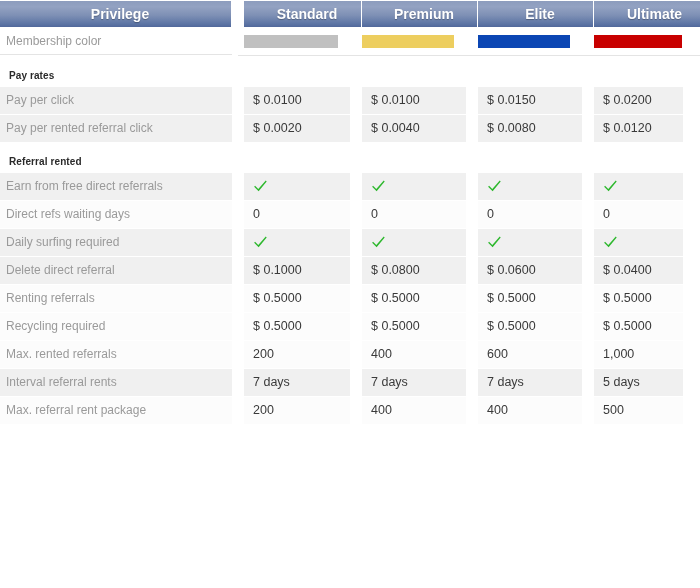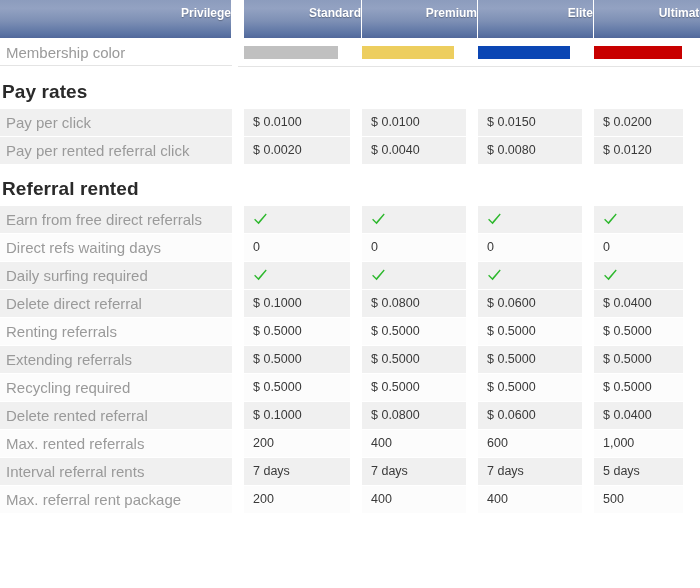--- a/index.html
+++ b/index.html
@@ -31,27 +31,27 @@
 
   
   thead th {
     padding: 0;
     margin: 0;
     border: 0;
     height: 27px;
     vertical-align: middle;
   }
   .hdr-cell {
-    height: 38px;
+    height: 26px;
     line-height: 26px;
     background: linear-gradient(to bottom, #8c9cbd 0%, #93a2c2 22%, #7e90b5 55%, #5c74a4 88%, #51689b 100%);
     color: #ffffff;
     font-weight: bold;
-    font-size: 12px;
-    text-align: right;
+    font-size: 14px;
+    text-align: center;
     padding-left: 9px;
     box-sizing: border-box;
     border-right: 1px solid #ffffff;
     white-space: nowrap;
     overflow: hidden;
     text-shadow: 0 1px 1px rgba(0,0,0,0.28);
   }
   th.col-label .hdr-cell  { width: 232px; }
   th.col-value .hdr-cell  { width: 100%; margin-left: 6px; }
   th.last-col .hdr-cell   { border-right: 0; }
@@ -63,44 +63,44 @@
     border: 0;
     background: #ffffff;
   }
   tr.section-row td {
     padding: 0 0 5px 0;
     border: 0;
     background: #ffffff;
   }
   .section-title {
     font-weight: bold;
-    font-size: 19px;
+    font-size: 10px;
     color: #2a2a2a;
-    padding-left: 2px;
+    padding-left: 9px;
     letter-spacing: 0.1px;
   }
 
   
   tbody tr.data-row td {
     height: 28px;
     padding: 0;
     border: 0;
     vertical-align: middle;
   }
   .cell {
     height: 27px;
     line-height: 27px;
     box-sizing: border-box;
     white-space: nowrap;
     overflow: hidden;
   }
   td.label-cell .cell {
     padding-left: 6px;
     color: #9a9a9a;
-    font-size: 15px;
+    font-size: 12px;
     margin-right: 6px;
   }
   td.value-cell .cell {
     padding-left: 9px;
     color: #3a3a3a;
     font-size: 12.5px;
     margin-left: 6px;
     margin-right: 6px;
   }
   td.value-cell.last-col .cell { margin-right: 17px; }
@@ -341,69 +341,35 @@
         <td class="value-cell">
           <div class="cell">$ 0.5000</div>
         </td>
         <td class="value-cell">
           <div class="cell">$ 0.5000</div>
         </td>
         <td class="value-cell last-col">
           <div class="cell">$ 0.5000</div>
         </td>
       </tr>
-      <tr class="data-row stripe-odd">
-        <td class="label-cell">
-          <div class="cell">Extending referrals</div>
-        </td>
-        <td class="value-cell">
-          <div class="cell">$ 0.5000</div>
-        </td>
-        <td class="value-cell">
-          <div class="cell">$ 0.5000</div>
-        </td>
-        <td class="value-cell">
-          <div class="cell">$ 0.5000</div>
-        </td>
-        <td class="value-cell last-col">
-          <div class="cell">$ 0.5000</div>
-        </td>
-      </tr>
       <tr class="data-row stripe-even">
         <td class="label-cell">
           <div class="cell">Recycling required</div>
         </td>
         <td class="value-cell">
           <div class="cell">$ 0.5000</div>
         </td>
         <td class="value-cell">
           <div class="cell">$ 0.5000</div>
         </td>
         <td class="value-cell">
           <div class="cell">$ 0.5000</div>
         </td>
         <td class="value-cell last-col">
           <div class="cell">$ 0.5000</div>
-        </td>
-      </tr>
-      <tr class="data-row stripe-odd">
-        <td class="label-cell">
-          <div class="cell">Delete rented referral</div>
-        </td>
-        <td class="value-cell">
-          <div class="cell">$ 0.1000</div>
-        </td>
-        <td class="value-cell">
-          <div class="cell">$ 0.0800</div>
-        </td>
-        <td class="value-cell">
-          <div class="cell">$ 0.0600</div>
-        </td>
-        <td class="value-cell last-col">
-          <div class="cell">$ 0.0400</div>
         </td>
       </tr>
       <tr class="data-row stripe-even">
         <td class="label-cell">
           <div class="cell">Max. rented referrals</div>
         </td>
         <td class="value-cell">
           <div class="cell">200</div>
         </td>
         <td class="value-cell">

